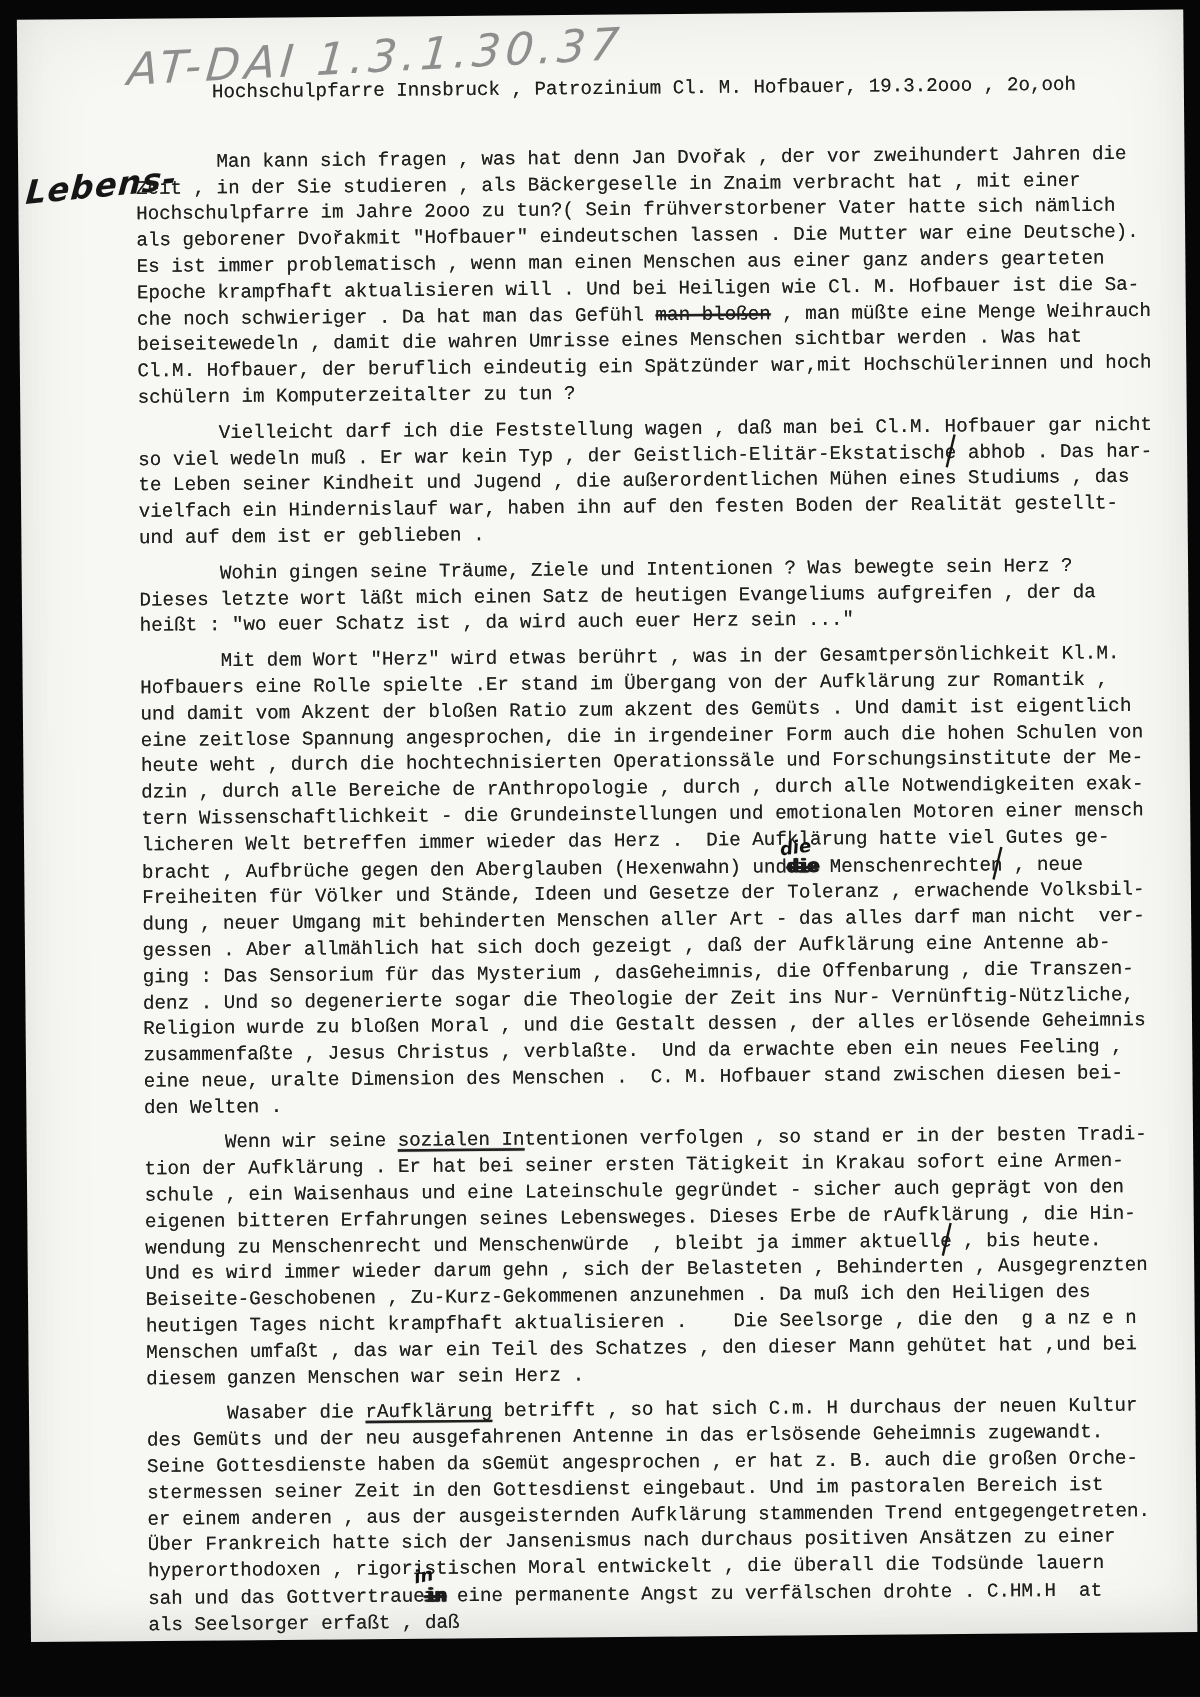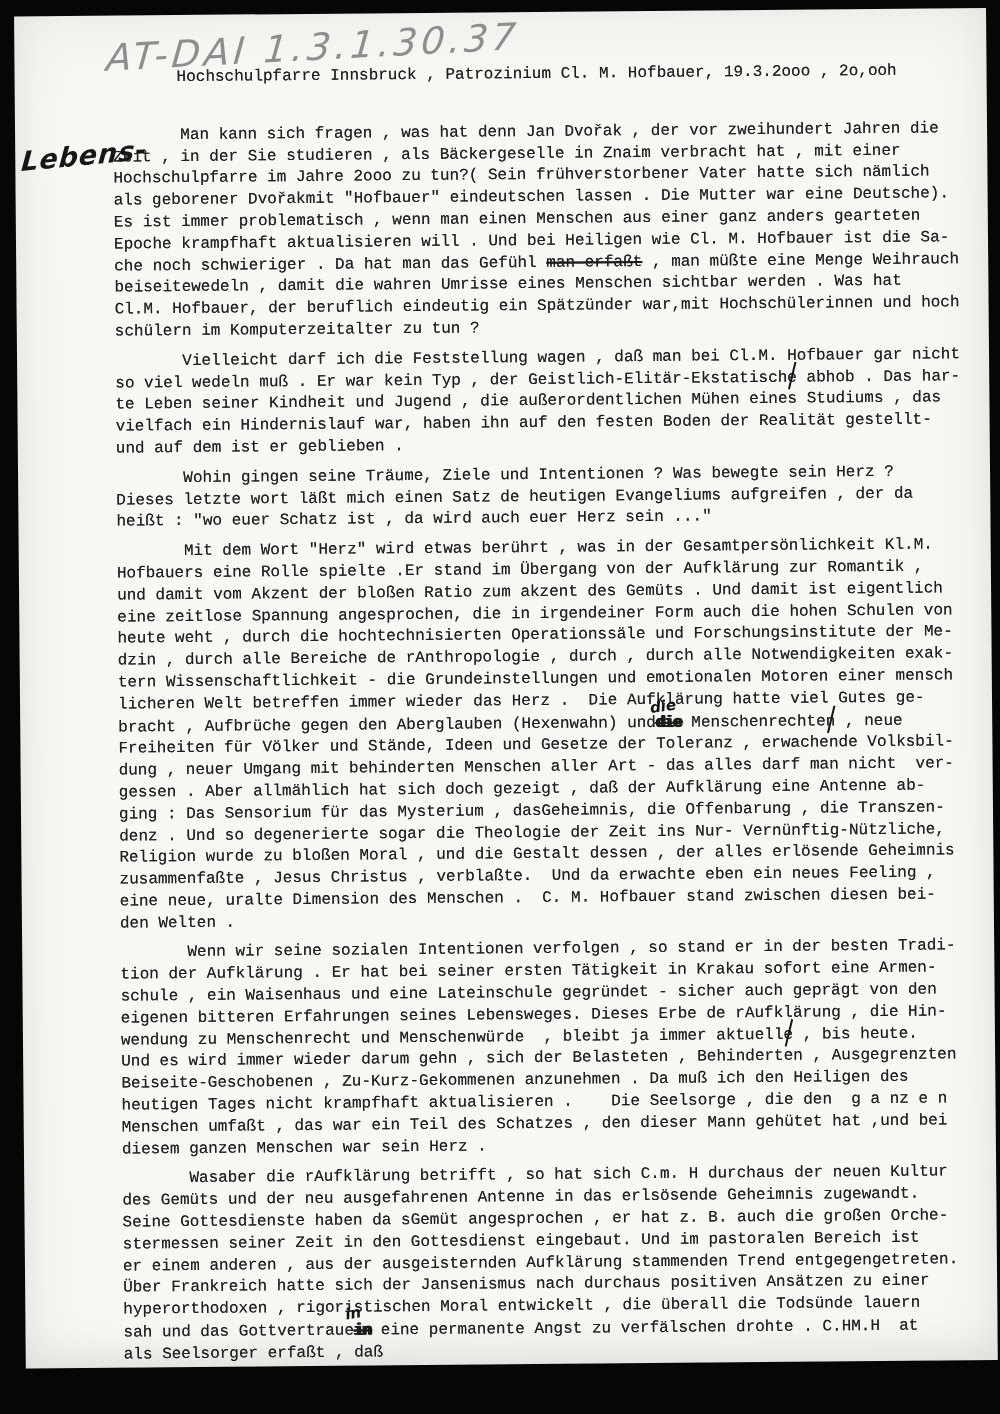--- a/index.html
+++ b/index.html
@@ -19,21 +19,21 @@
   .typed{
     font-family:"Liberation Mono","DejaVu Sans Mono",monospace;
     color:#1f1f1f;
     font-size:16px;line-height:21.8px;
     text-shadow:0 0 .45px rgba(10,10,10,.65);
   }
   .body-text{position:absolute;left:98px;top:52px;width:872px;}
   .doc-title{padding-left:64px;margin:0 0 36px 0;white-space:pre-wrap;}
   .para{white-space:pre-wrap;margin:0 0 8px 0;}
   .strike{text-decoration:line-through;text-decoration-thickness:2.2px;}
-  .underline{text-underline-offset:3px;text-decoration-thickness:1.6px;}
+  .underline{text-decoration:underline;text-underline-offset:3px;text-decoration-thickness:1.6px;}
   .overtype{
     font-weight:700;letter-spacing:-1px;
     text-shadow:1px 0 0 #111,-1px 0 0 #111,0 0 1px #111;
     text-decoration:line-through;text-decoration-thickness:2px;
   }
   .slashed{position:relative;display:inline-block;}
   .slashed::after{
     content:'';position:absolute;left:45%;top:-6px;height:28px;width:2px;
     background:#161616;transform:rotate(14deg);
   }
@@ -73,21 +73,21 @@
     <div class="body-text typed">
 
       <div class="doc-title">Hochschulpfarre Innsbruck , Patrozinium Cl. M. Hofbauer, 19.3.2ooo , 2o,ooh</div>
 
       <div class="para"><span>       Man kann sich fragen , was hat denn Jan Dvořak , der vor zweihundert Jahren die
 Zeit , in der Sie studieren , als Bäckergeselle in Znaim verbracht hat , mit einer
 Hochschulpfarre im Jahre 2ooo zu tun?( Sein frühverstorbener Vater hatte sich nämlich
 als geborener Dvořakmit "Hofbauer" eindeutschen lassen . Die Mutter war eine Deutsche).
 Es ist immer problematisch , wenn man einen Menschen aus einer ganz anders gearteten
 Epoche krampfhaft aktualisieren will . Und bei Heiligen wie Cl. M. Hofbauer ist die Sa-
-che noch schwieriger . Da hat man das Gefühl </span><span class="strike">man erfaßt</span><span> , man müßte eine Menge Weihrauch
+che noch schwieriger . Da hat man das Gefühl </span><span class="strike">man bloßen</span><span> , man müßte eine Menge Weihrauch
 beiseitewedeln , damit die wahren Umrisse eines Menschen sichtbar werden . Was hat
 Cl.M. Hofbauer, der beruflich eindeutig ein Spätzünder war,mit Hochschülerinnen und hoch
 schülern im Komputerzeitalter zu tun ?</span></div>
 
       <div class="para"><span>       Vielleicht darf ich die Feststellung wagen , daß man bei Cl.M. Hofbauer gar nicht
 so viel wedeln muß . Er war kein Typ , der Geistlich-Elitär-Ekstatisch</span><span class="slashed">e</span><span> abhob . Das har-
 te Leben seiner Kindheit und Jugend , die außerordentlichen Mühen eines Studiums , das
 vielfach ein Hindernislauf war, haben ihn auf den festen Boden der Realität gestellt-
 und auf dem ist er geblieben .</span></div>
 

